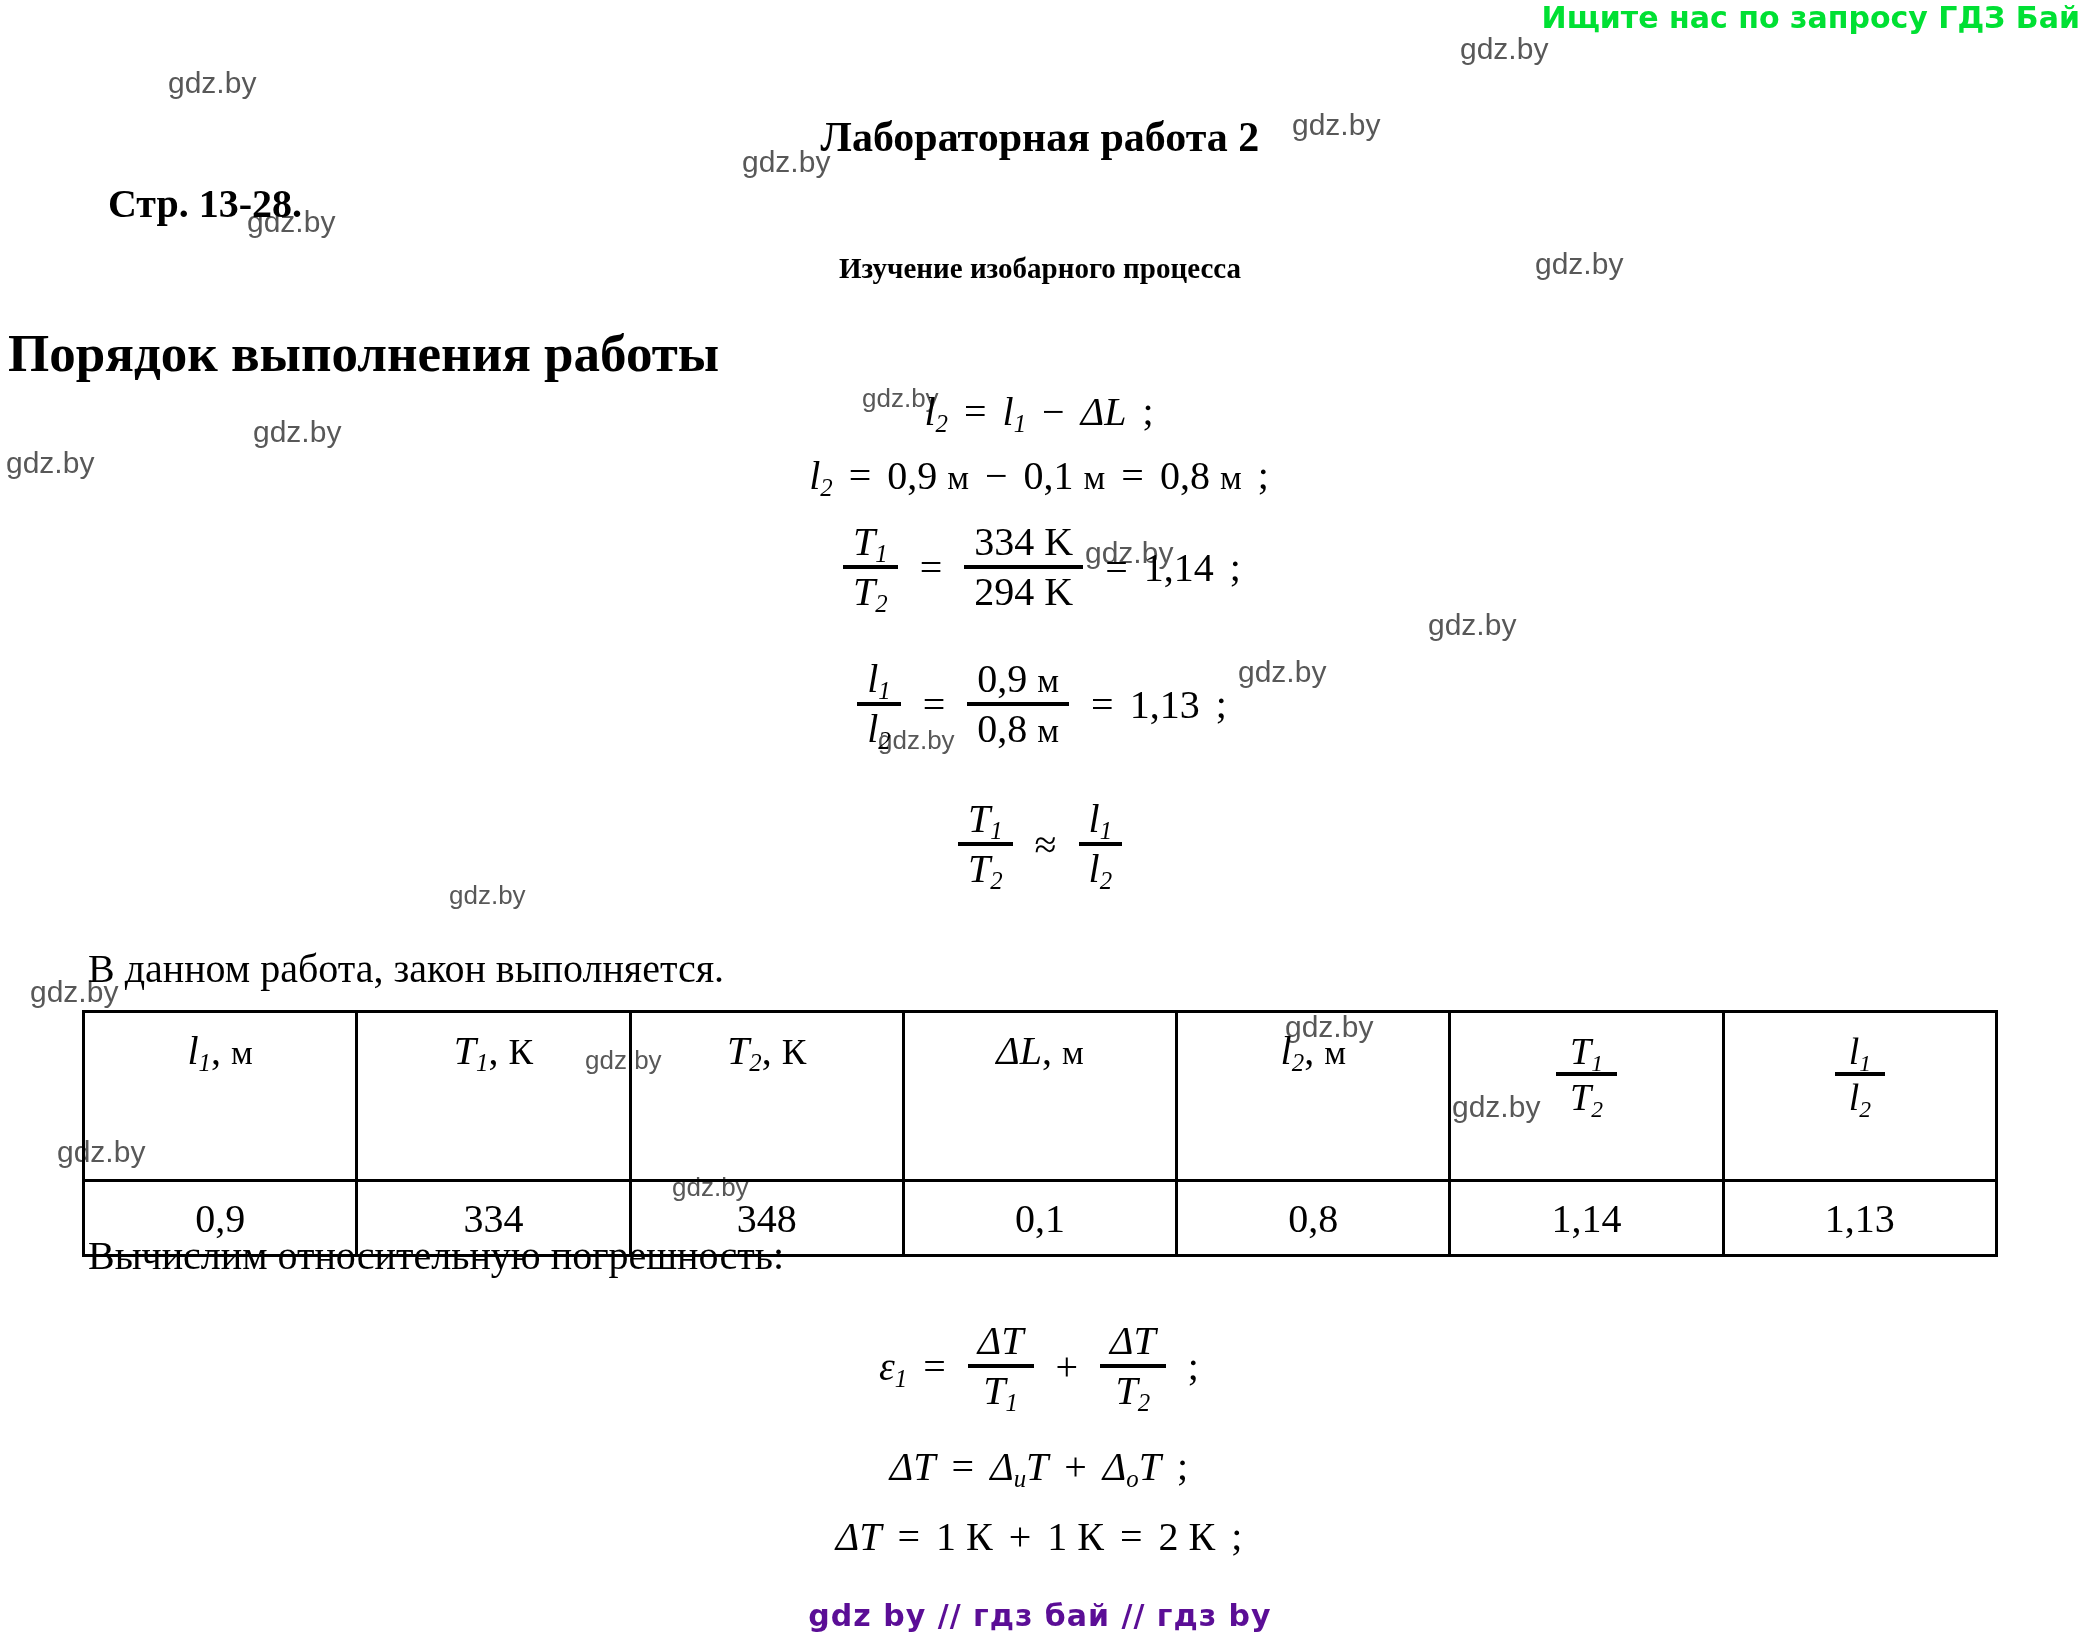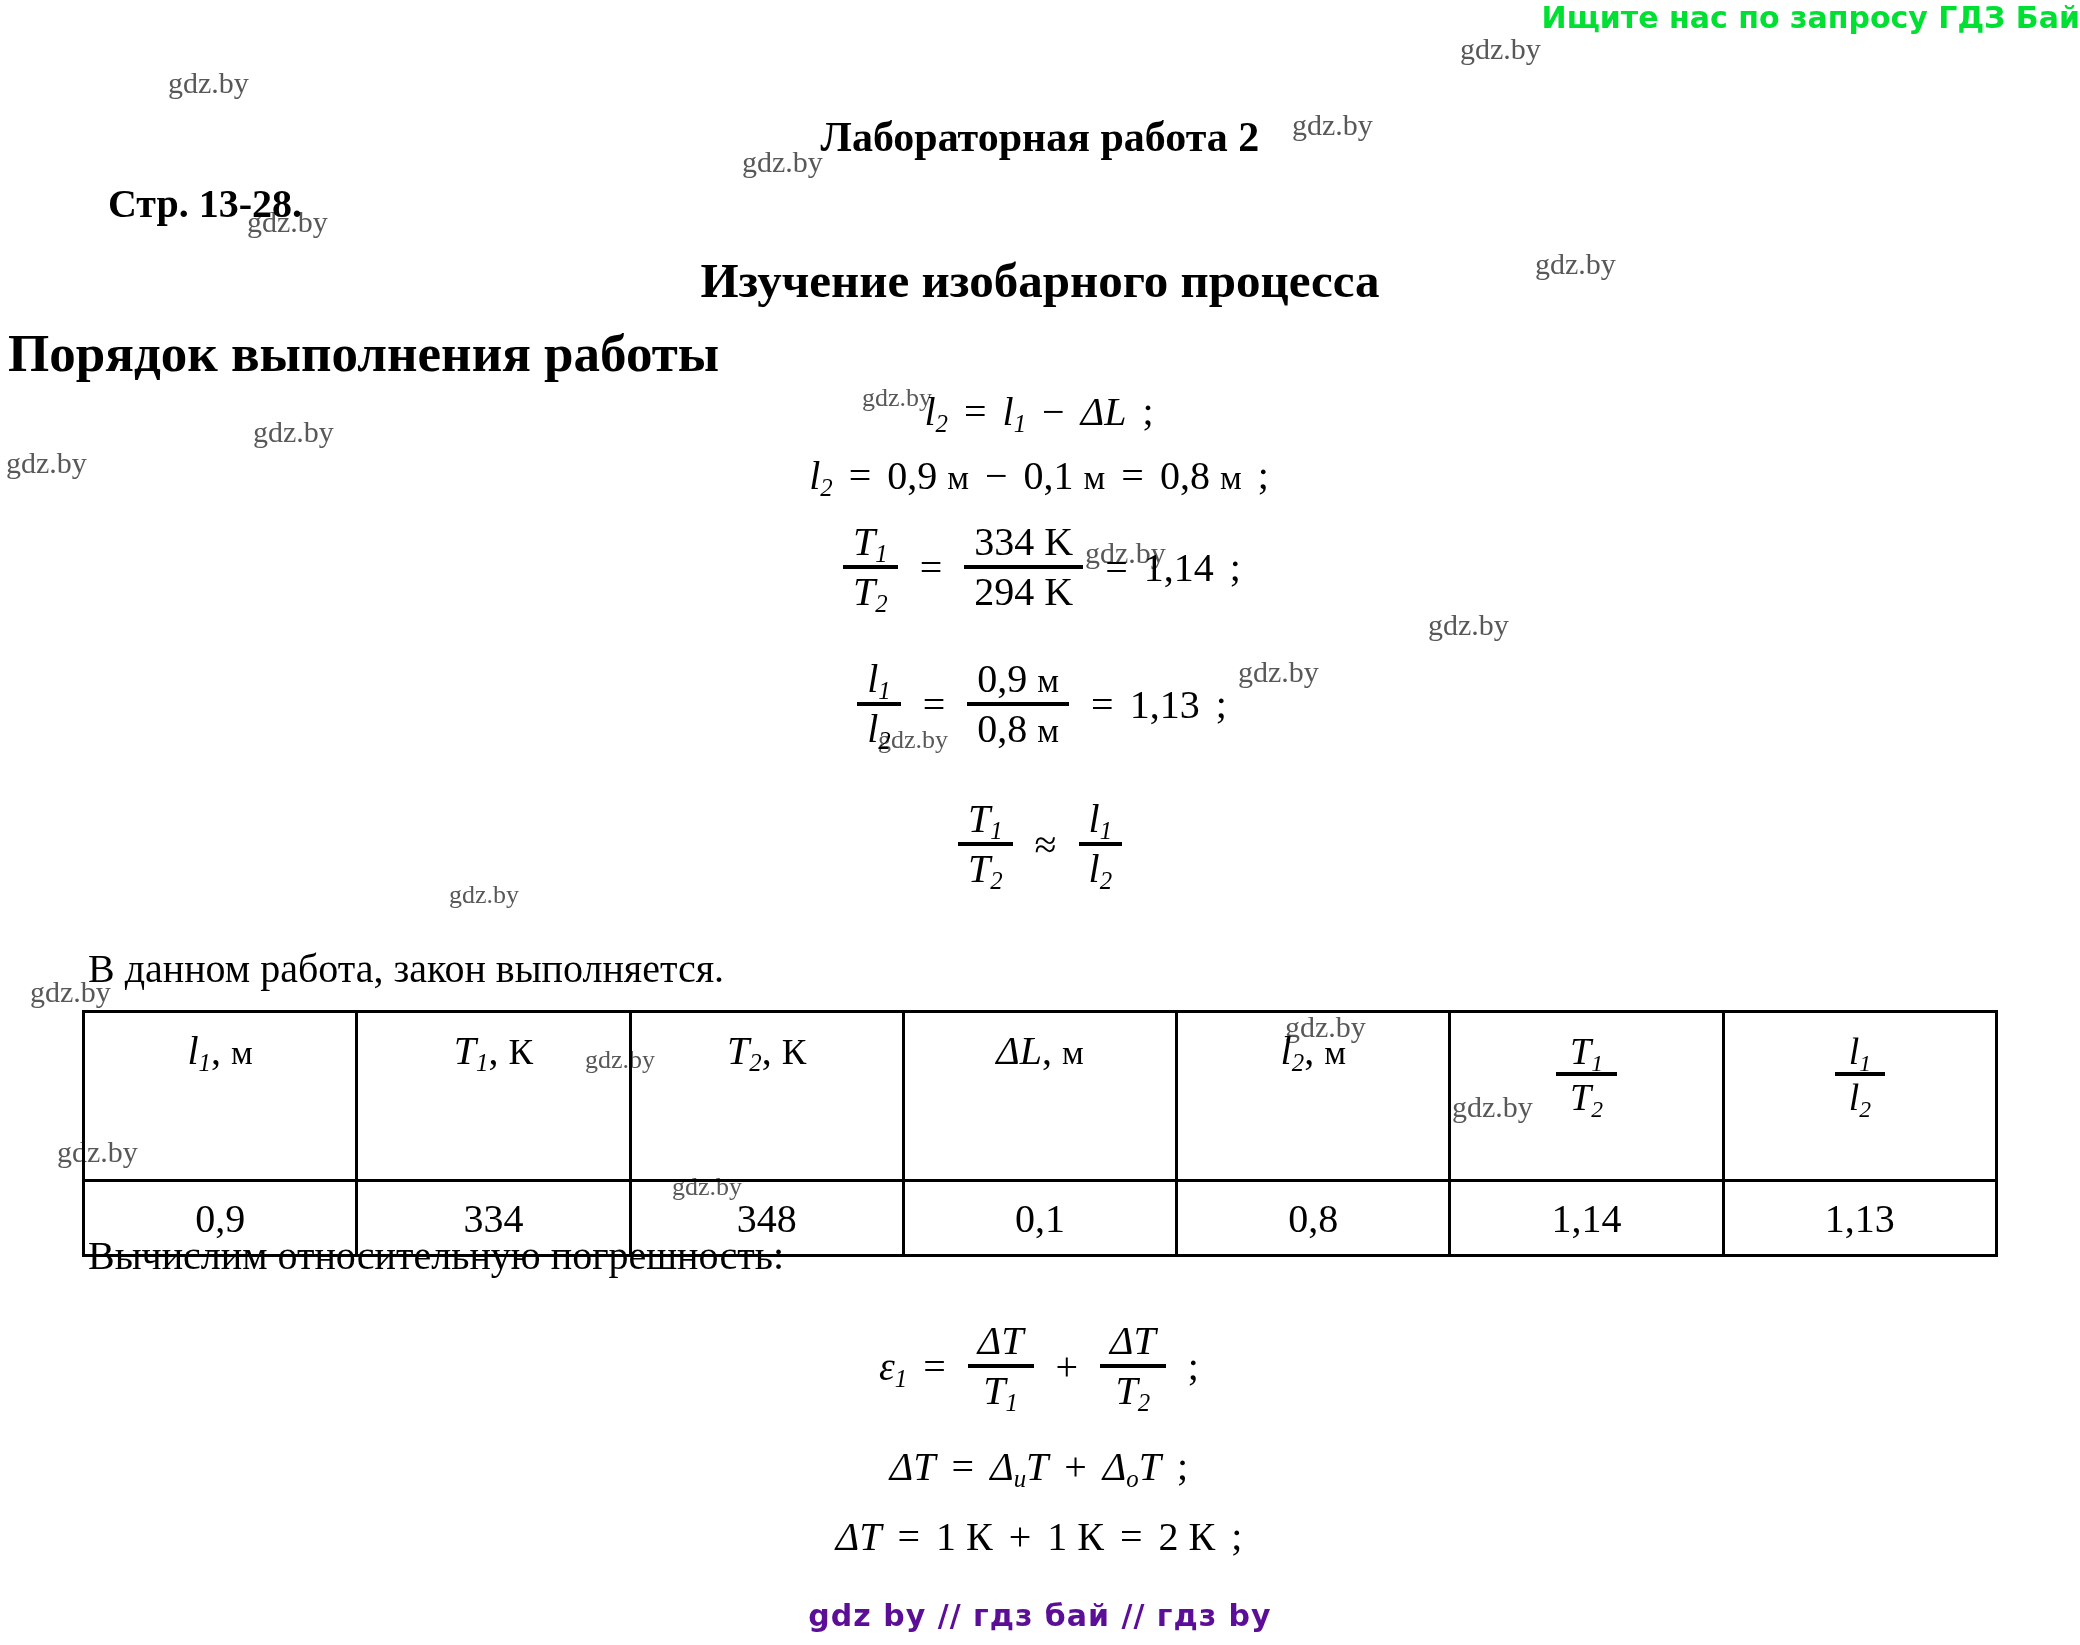--- a/index.html
+++ b/index.html
@@ -15,21 +15,21 @@
     position: relative;
     width: 2080px;
     height: 1645px;
     overflow: hidden;
     background: #ffffff;
   }
 
   
   .wm {
     position: absolute;
-    font-family: Liberation Serif, serif;
+    font-family: Liberation Sans, sans-serif;
     font-size: 30px;
     color: #4a4a4a;
     white-space: nowrap;
     opacity: 0.92;
   }
 
   .topbanner {
     position: absolute;
     left: 0;
     top: 0;
@@ -74,21 +74,21 @@
     font-size: 40px;
     font-weight: 700;
     white-space: nowrap;
   }
   .h-sub1 {
     position: absolute;
     left: 0;
     top: 252px;
     width: 2080px;
     text-align: center;
-    font-size: 49px;
+    font-size: 29px;
     font-weight: 700;
     white-space: nowrap;
   }
   .h-sub2 {
     position: absolute;
     left: 0;
     top: 323px;
     width: 2080px;
     text-align: left;
     font-size: 53px;

